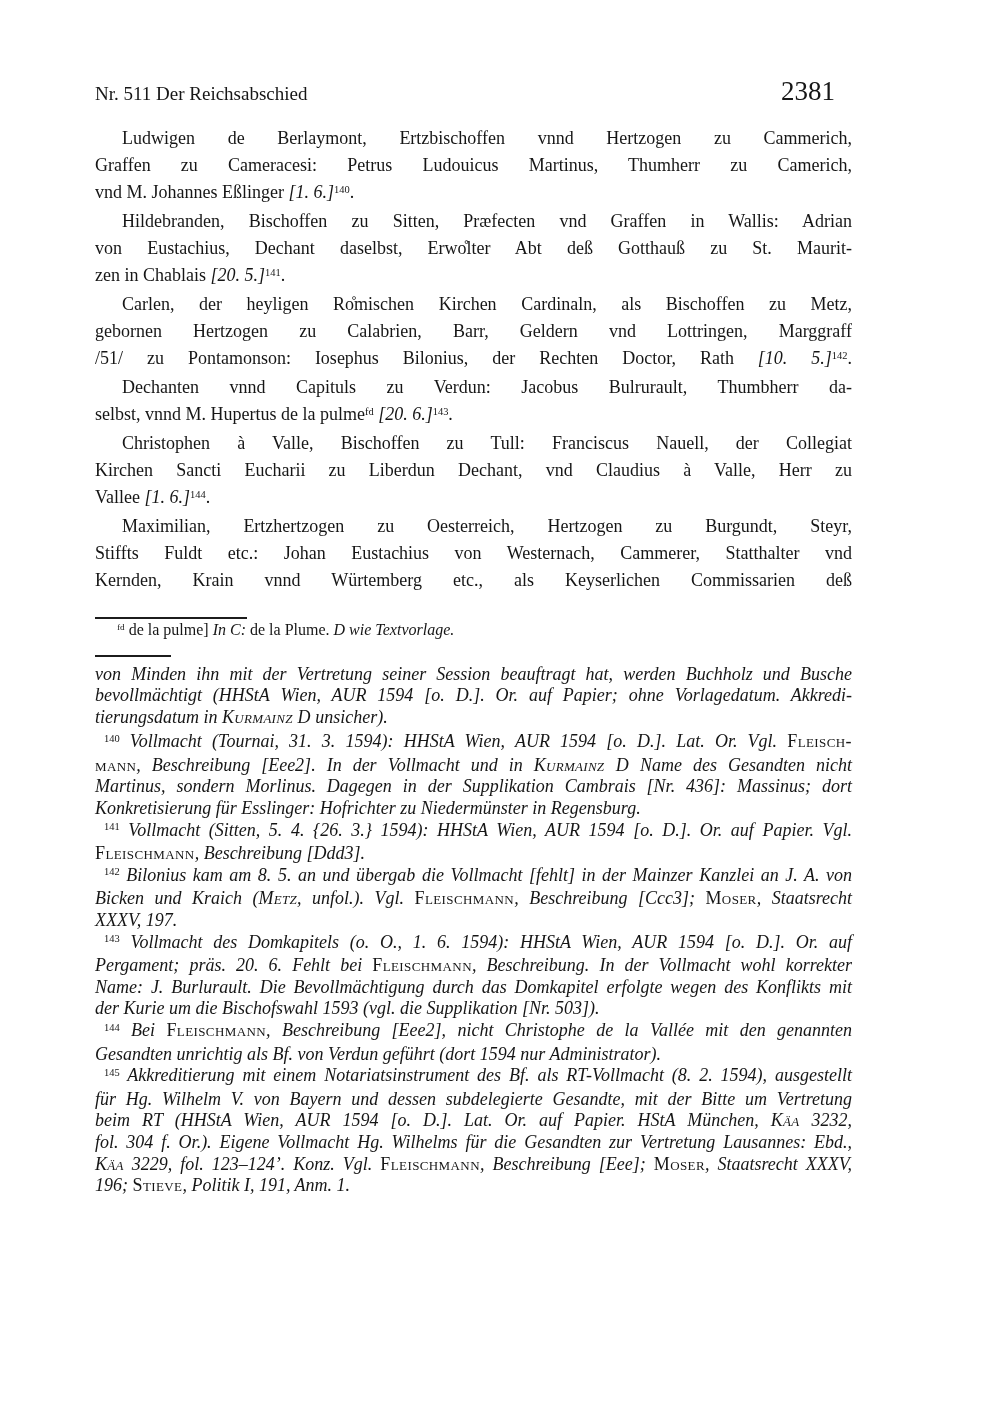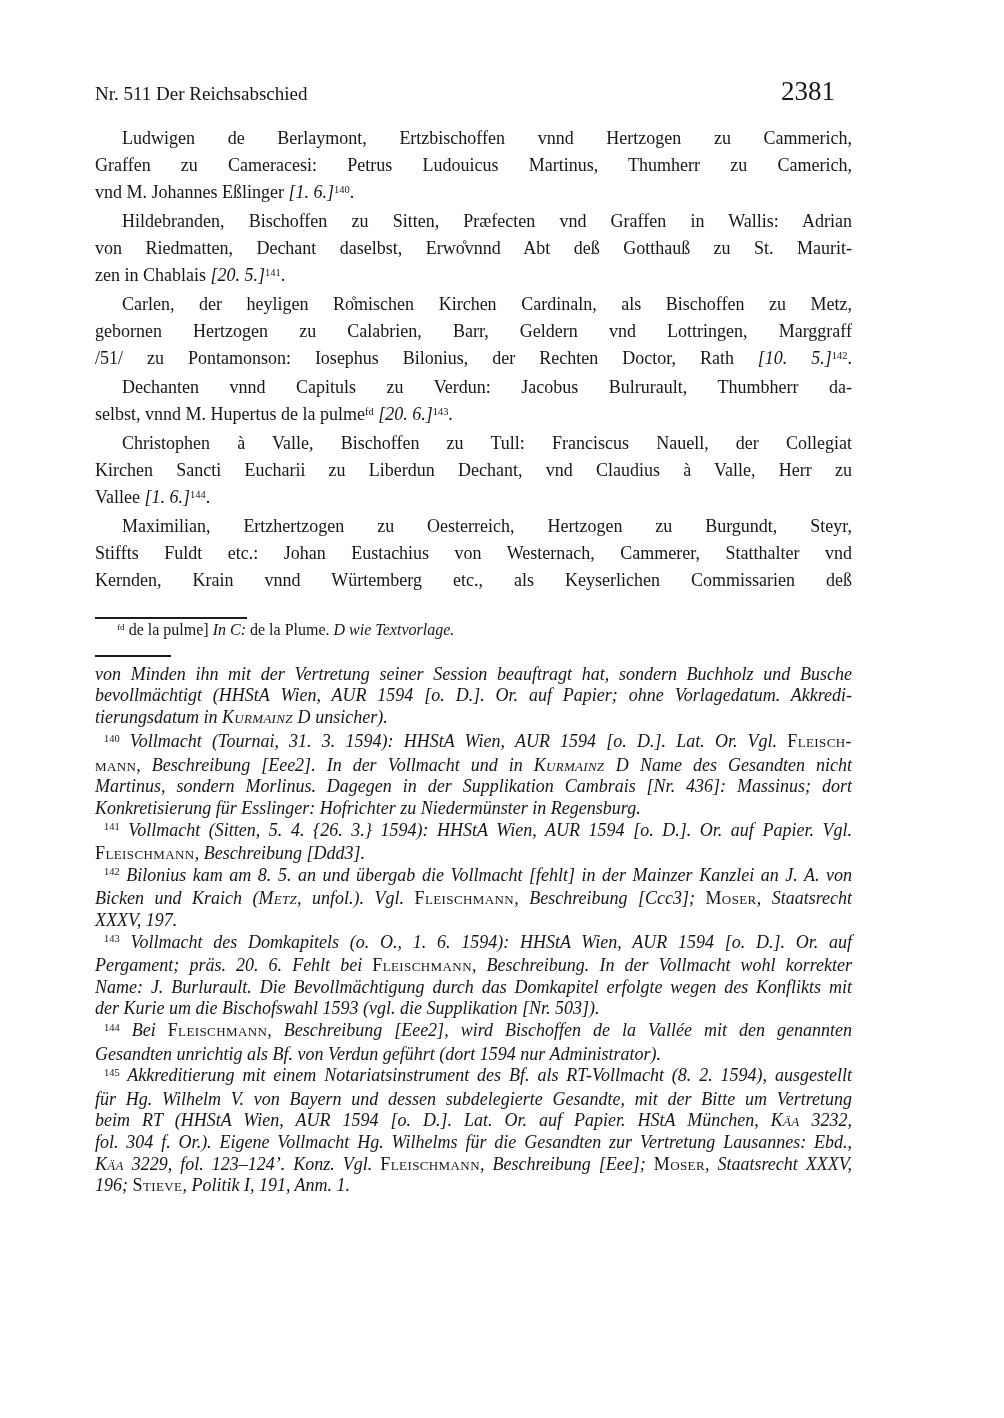--- a/index.html
+++ b/index.html
@@ -55,21 +55,21 @@
   </div>
 
   <section class="main-text textblock" id="main-text">
       <div>
         <div class="line just ind-m"><span class="s-n">Ludwigen de Berlaymont, Ertzbischoffen vnnd Hertzogen zu Cammerich,</span></div>
         <div class="line just"><span class="s-n">Graffen zu Cameracesi: Petrus Ludouicus Martinus, Thumherr zu Camerich,</span></div>
         <div class="line"><span class="s-n">vnd M. Johannes Eßlinger </span><span class="s-i">[1. 6.]</span><span class="s-sup">140</span><span class="s-n">.</span></div>
       </div>
       <div>
         <div class="line just ind-m"><span class="s-n">Hildebranden, Bischoffen zu Sitten, Præfecten vnd Graffen in Wallis: Adrian</span></div>
-        <div class="line just"><span class="s-n">von Riedmatten, Dechant daselbst, Erwo̊vnnd Abt deß Gotthauß zu St. Maurit-</span></div>
+        <div class="line just"><span class="s-n">von Eustachius, Dechant daselbst, Erwo̊lter Abt deß Gotthauß zu St. Maurit-</span></div>
         <div class="line"><span class="s-n">zen in Chablais </span><span class="s-i">[20. 5.]</span><span class="s-sup">141</span><span class="s-n">.</span></div>
       </div>
       <div>
         <div class="line just ind-m"><span class="s-n">Carlen, der heyligen Ro̊mischen Kirchen Cardinaln, als Bischoffen zu Metz,</span></div>
         <div class="line just"><span class="s-n">gebornen Hertzogen zu Calabrien, Barr, Geldern vnd Lottringen, Marggraff</span></div>
         <div class="line just"><span class="s-n">/51/ zu Pontamonson: Iosephus Bilonius, der Rechten Doctor, Rath </span><span class="s-i">[10. 5.]</span><span class="s-sup">142</span><span class="s-n">.</span></div>
       </div>
       <div>
         <div class="line just ind-m"><span class="s-n">Dechanten vnnd Capituls zu Verdun: Jacobus Bulrurault, Thumbherr da-</span></div>
         <div class="line"><span class="s-n">selbst, vnnd M. Hupertus de la pulme</span><span class="s-sup">fd</span><span class="s-n"> </span><span class="s-i">[20. 6.]</span><span class="s-sup">143</span><span class="s-n">.</span></div>
@@ -88,21 +88,21 @@
 
   <hr class="rule rule-apparatus">
 
   <section class="apparatus textblock" id="apparatus">
       <div class="line ind-a"><span class="s-sup">fd</span><span class="s-n"> de la pulme] </span><span class="s-i">In C:</span><span class="s-n"> de la Plume. </span><span class="s-i">D wie Textvorlage.</span></div>
     </section>
 
   <hr class="rule rule-footnotes">
 
   <section class="fn-cont textblock" id="fn-cont">
-      <div class="line just"><span class="s-i">von Minden ihn mit der Vertretung seiner Session beauftragt hat, sondern Buchholz und Busche</span></div>
+      <div class="line just"><span class="s-i">von Minden ihn mit der Vertretung seiner Session beauftragt hat, werden Buchholz und Busche</span></div>
       <div class="line just"><span class="s-i">bevollmächtigt (HHStA Wien, AUR 1594 [o. D.]. Or. auf Papier; ohne Vorlagedatum. Akkredi-</span></div>
       <div class="line"><span class="s-i">tierungsdatum in </span><span class="s-isc">Kurmainz D</span><span class="s-i"> unsicher).</span></div>
     </section>
 
   <section class="footnotes textblock" id="footnotes">
       <div>
         <div class="line just ind-f"><span class="s-sup">140</span><span class="s-i"> Vollmacht (Tournai, 31. 3. 1594): HHStA Wien, AUR 1594 [o. D.]. Lat. Or. Vgl. </span><span class="s-sc">Fleisch-</span></div>
         <div class="line just"><span class="s-sc">mann</span><span class="s-i">, Beschreibung [Eee2]. In der Vollmacht und in </span><span class="s-isc">Kurmainz D</span><span class="s-i"> Name des Gesandten nicht</span></div>
         <div class="line just"><span class="s-i">Martinus, sondern Morlinus. Dagegen in der Supplikation Cambrais [Nr. 436]: Massinus; dort</span></div>
         <div class="line"><span class="s-i">Konkretisierung für Esslinger: Hofrichter zu Niedermünster in Regensburg.</span></div>
@@ -116,21 +116,21 @@
         <div class="line just"><span class="s-i">Bicken und Kraich (</span><span class="s-isc">Metz</span><span class="s-i">, unfol.). Vgl. </span><span class="s-sc">Fleischmann</span><span class="s-i">, Beschreibung [Ccc3]; </span><span class="s-sc">Moser</span><span class="s-i">, Staatsrecht</span></div>
         <div class="line"><span class="s-i">XXXV, 197.</span></div>
       </div>
       <div>
         <div class="line just ind-f"><span class="s-sup">143</span><span class="s-i"> Vollmacht des Domkapitels (o. O., 1. 6. 1594): HHStA Wien, AUR 1594 [o. D.]. Or. auf</span></div>
         <div class="line just"><span class="s-i">Pergament; präs. 20. 6. Fehlt bei </span><span class="s-sc">Fleischmann</span><span class="s-i">, Beschreibung. In der Vollmacht wohl korrekter</span></div>
         <div class="line just"><span class="s-i">Name: J. Burlurault. Die Bevollmächtigung durch das Domkapitel erfolgte wegen des Konflikts mit</span></div>
         <div class="line"><span class="s-i">der Kurie um die Bischofswahl 1593 (vgl. die Supplikation [Nr. 503]).</span></div>
       </div>
       <div>
-        <div class="line just ind-f"><span class="s-sup">144</span><span class="s-i"> Bei </span><span class="s-sc">Fleischmann</span><span class="s-i">, Beschreibung [Eee2], wird Bischoffen de la Vallée mit den genannten</span></div>
+        <div class="line just ind-f"><span class="s-sup">144</span><span class="s-i"> Bei </span><span class="s-sc">Fleischmann</span><span class="s-i">, Beschreibung [Eee2], nicht Christophe de la Vallée mit den genannten</span></div>
         <div class="line"><span class="s-i">Gesandten unrichtig als Bf. von Verdun geführt (dort 1594 nur Administrator).</span></div>
       </div>
       <div>
         <div class="line just ind-f"><span class="s-sup">145</span><span class="s-i"> Akkreditierung mit einem Notariatsinstrument des Bf. als RT-Vollmacht (8. 2. 1594), ausgestellt</span></div>
         <div class="line just"><span class="s-i">für Hg. Wilhelm V. von Bayern und dessen subdelegierte Gesandte, mit der Bitte um Vertretung</span></div>
         <div class="line just"><span class="s-i">beim RT (HHStA Wien, AUR 1594 [o. D.]. Lat. Or. auf Papier. HStA München, </span><span class="s-isc">Käa</span><span class="s-i"> 3232,</span></div>
         <div class="line just"><span class="s-i">fol. 304 f. Or.). Eigene Vollmacht Hg. Wilhelms für die Gesandten zur Vertretung Lausannes: Ebd.,</span></div>
         <div class="line just"><span class="s-isc">Käa</span><span class="s-i"> 3229, fol. 123–124’. Konz. Vgl. </span><span class="s-sc">Fleischmann</span><span class="s-i">, Beschreibung [Eee]; </span><span class="s-sc">Moser</span><span class="s-i">, Staatsrecht XXXV,</span></div>
         <div class="line"><span class="s-i">196; </span><span class="s-sc">Stieve</span><span class="s-i">, Politik I, 191, Anm. 1.</span></div>
       </div>

